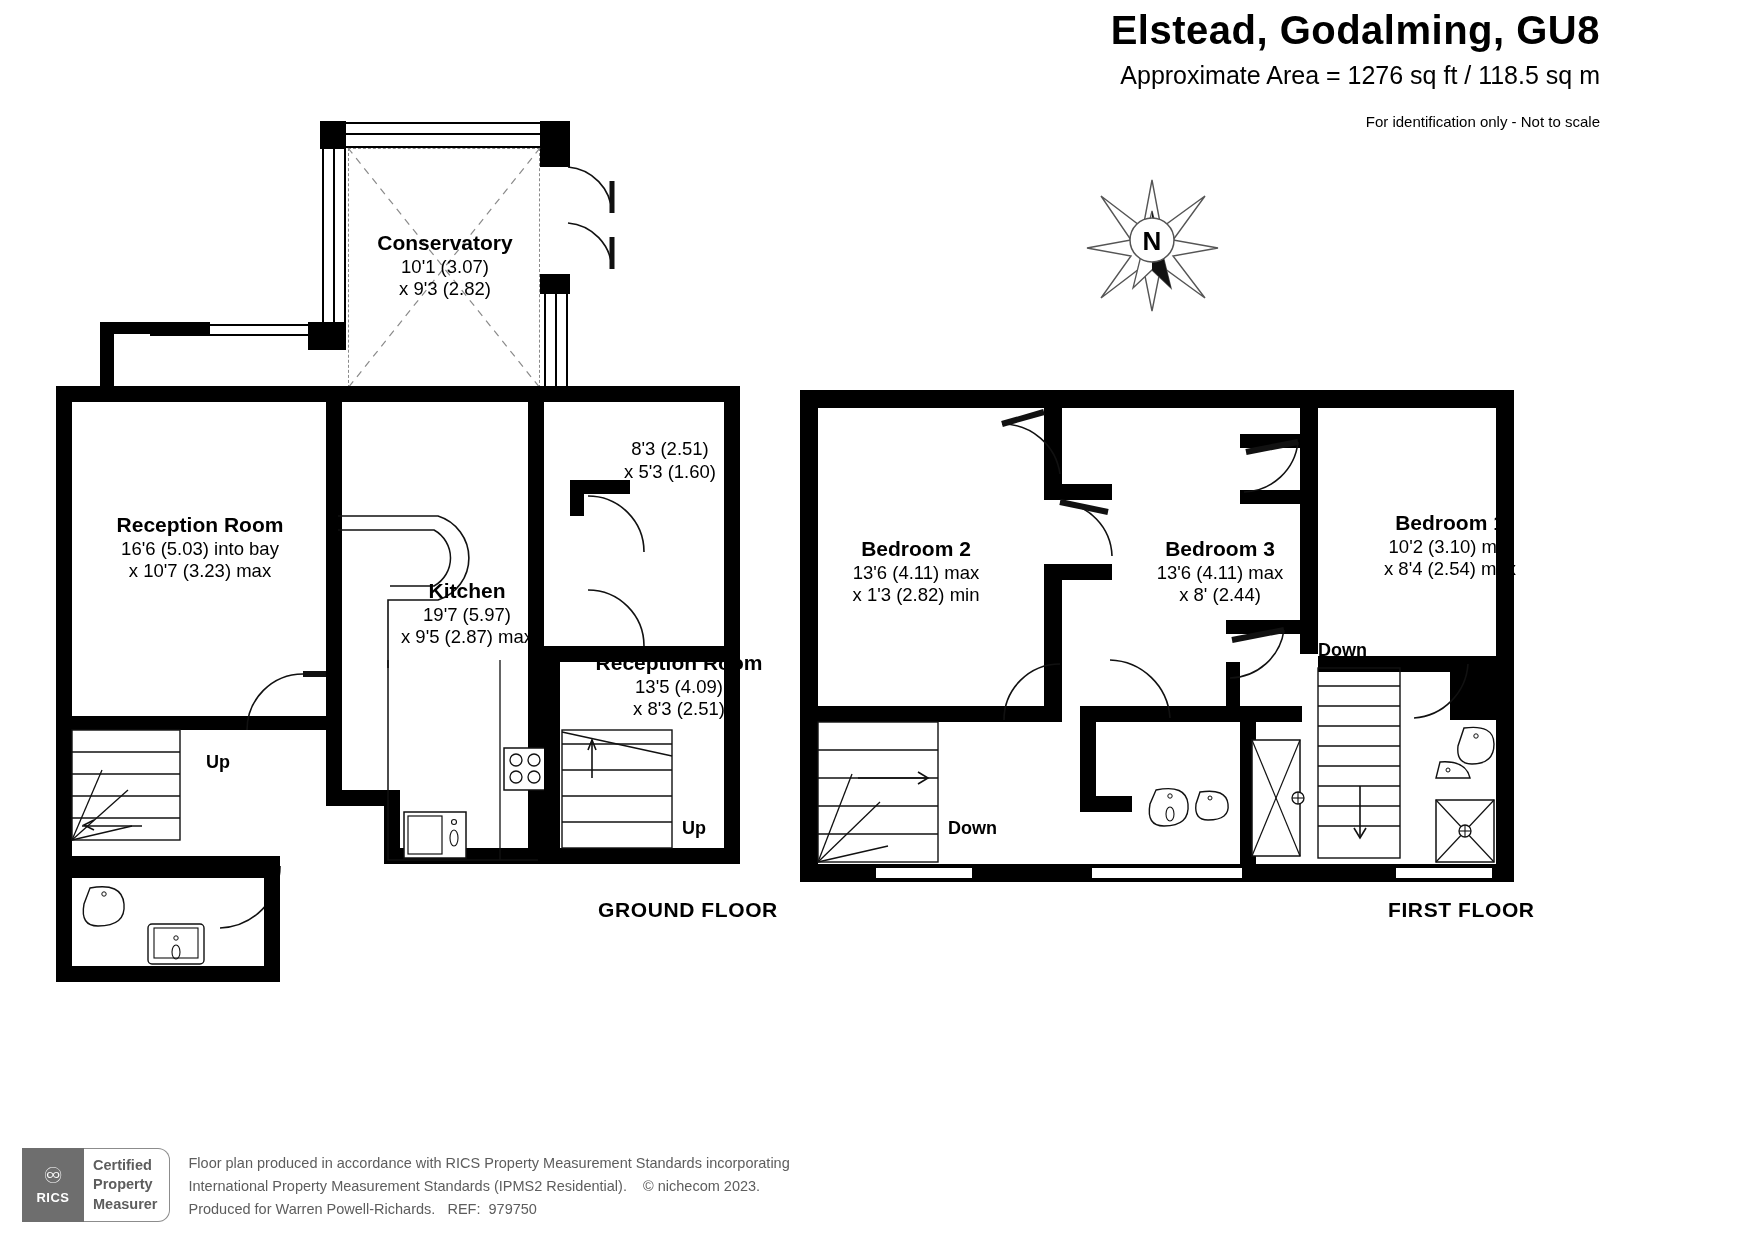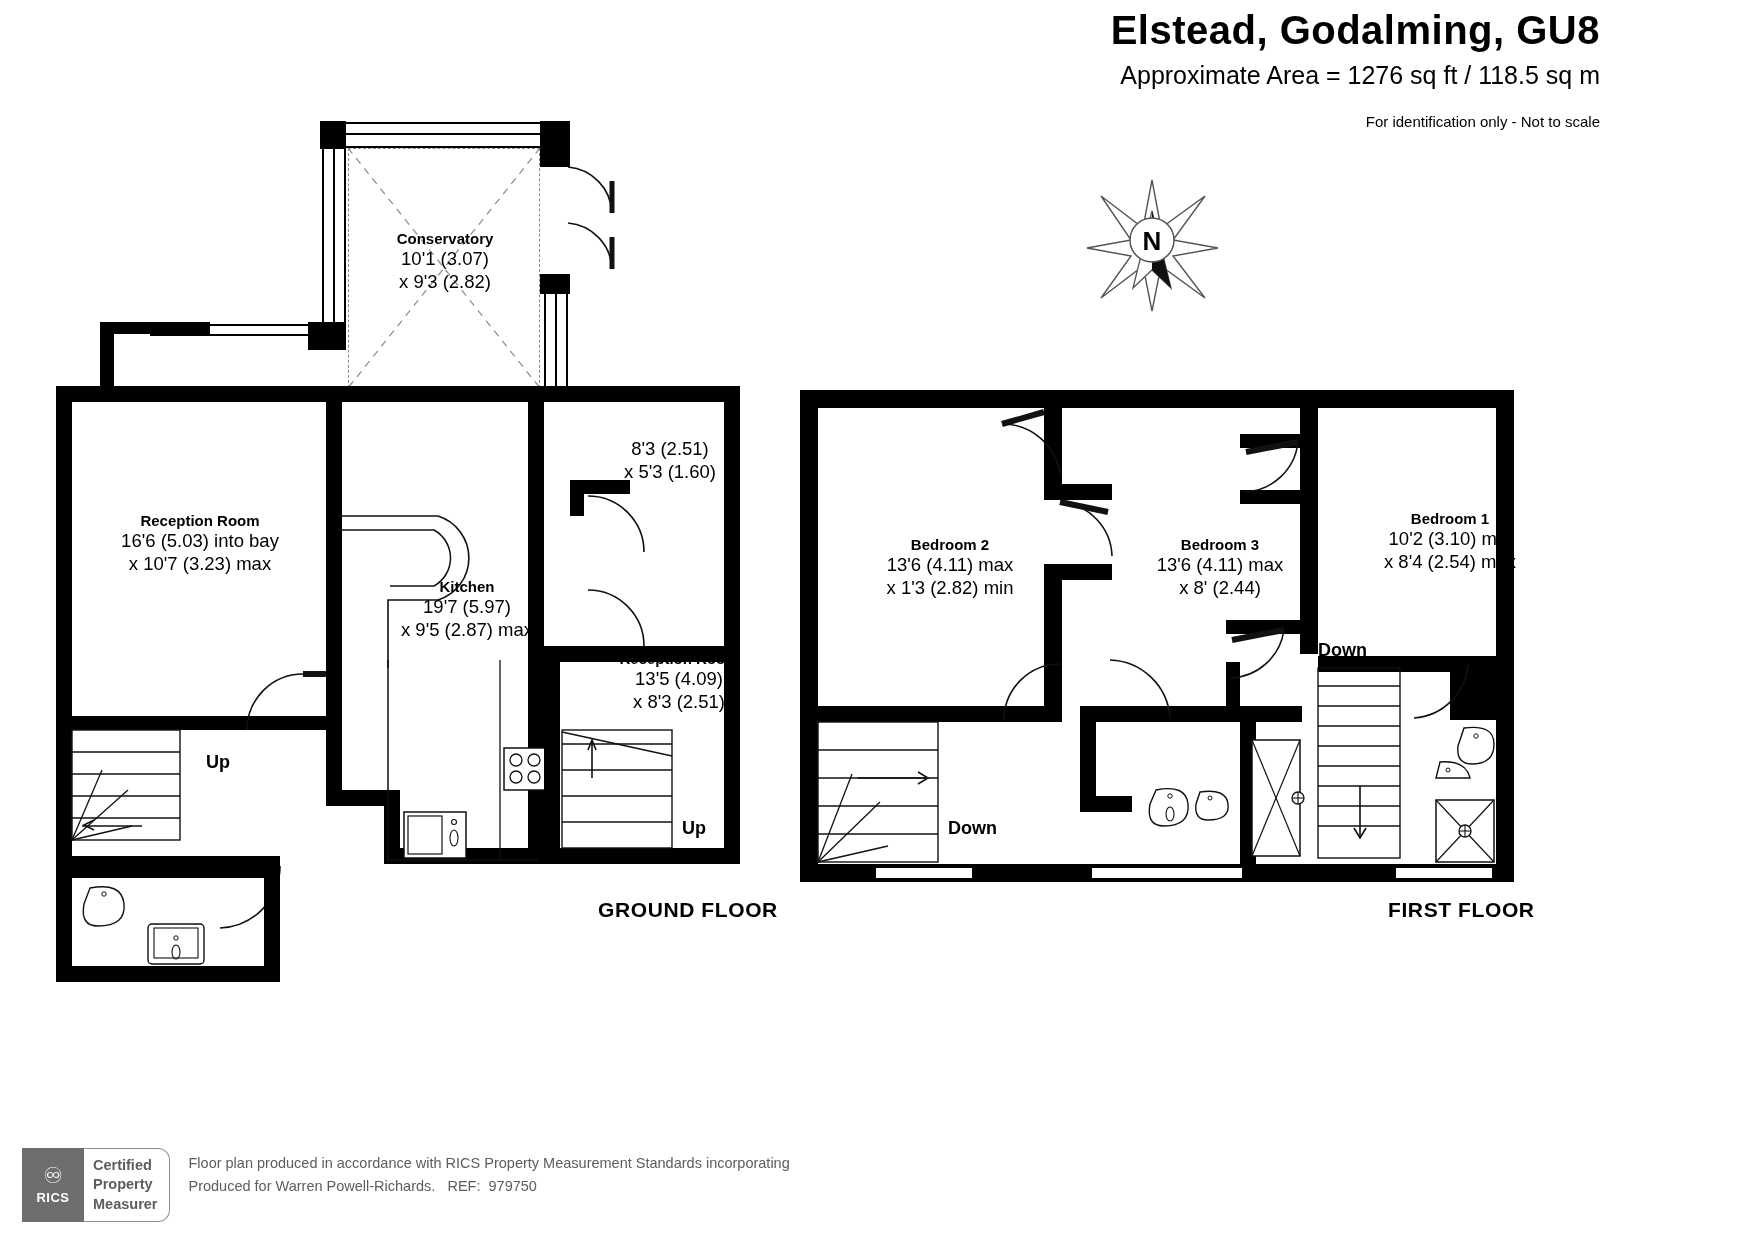--- a/index.html
+++ b/index.html
@@ -10,21 +10,21 @@
   .hdr{position:absolute;right:14px;top:8px;text-align:right;}
   .hdr .title{font-size:40px;font-weight:bold;letter-spacing:.5px;line-height:1.1;}
   .hdr .area{font-size:25px;margin-top:10px;line-height:1.1;}
   .hdr .note{font-size:15px;margin-top:24px;line-height:1.1;}
 
   
   .floor-caption{position:absolute;font-size:21px;font-weight:bold;letter-spacing:.6px;}
 
   
   .rlabel{position:absolute;text-align:center;line-height:1.22;font-size:18.5px;white-space:nowrap;}
-  .rlabel .nm{font-weight:bold;font-size:15px;display:block;}
+  .rlabel .nm{font-weight:bold;font-size:21px;display:block;}
   .rlabel .dim{display:block;}
 
   
   .w{position:absolute;background:#000;}        
   .tl{position:absolute;background:#000;}       
   .wht{position:absolute;background:#fff;}
   .dash{position:absolute;border:1px dashed #8a8a8a;box-sizing:border-box;}
   .svgl{position:absolute;overflow:visible;}
 
   .stairtxt{position:absolute;font-size:18px;font-weight:bold;}
@@ -265,21 +265,21 @@
     </svg>
     <svg class="svgl" style="left:1000px;top:410px;width:80px;height:80px;">
       <path d="M2 14 A 58 58 0 0 1 60 64" fill="none" stroke="#111" stroke-width="1.6"></path>
       <line x1="2" y1="14" x2="44" y2="2" stroke="#111" stroke-width="6"></line>
     </svg>
     <svg class="svgl" style="left:1056px;top:498px;width:72px;height:72px;">
       <path d="M4 4 A 56 56 0 0 1 56 58" fill="none" stroke="#111" stroke-width="1.6"></path>
       <line x1="4" y1="4" x2="52" y2="14" stroke="#111" stroke-width="6"></line>
     </svg>
 
-    <div class="rlabel" style="left:830px;top:536px;width:240px;">
+    <div class="rlabel" style="left:796px;top:536px;width:240px;">
       <span class="nm">Bedroom 2</span>
       <span class="dim">13'6 (4.11) max</span>
       <span class="dim">x 1'3 (2.82) min</span>
     </div>
 
     <div class="w" style="left:1300px;top:408px;width:18px;height:246px;"></div>
     <div class="w" style="left:1240px;top:434px;width:62px;height:14px;"></div>
     <div class="w" style="left:1240px;top:490px;width:62px;height:14px;"></div>
     <div class="w" style="left:1226px;top:620px;width:76px;height:14px;"></div>
     <div class="w" style="left:1226px;top:662px;width:14px;height:44px;"></div>
@@ -387,17 +387,18 @@
         <div class="rl">RICS</div>
       </div>
       <div class="cpm">
         <span>Certified</span>
         <span>Property</span>
         <span>Measurer</span>
       </div>
     </div>
     <div class="fnote">
       <div>Floor plan produced in accordance with RICS Property Measurement Standards incorporating</div>
+      <div>International Property Measurement Standards (IPMS2 Residential).    © nichecom 2023.</div>
       <div>Produced for Warren Powell-Richards.   REF:  979750</div>
     </div>
   </div>
 
 </div>
 
 </body></html>

